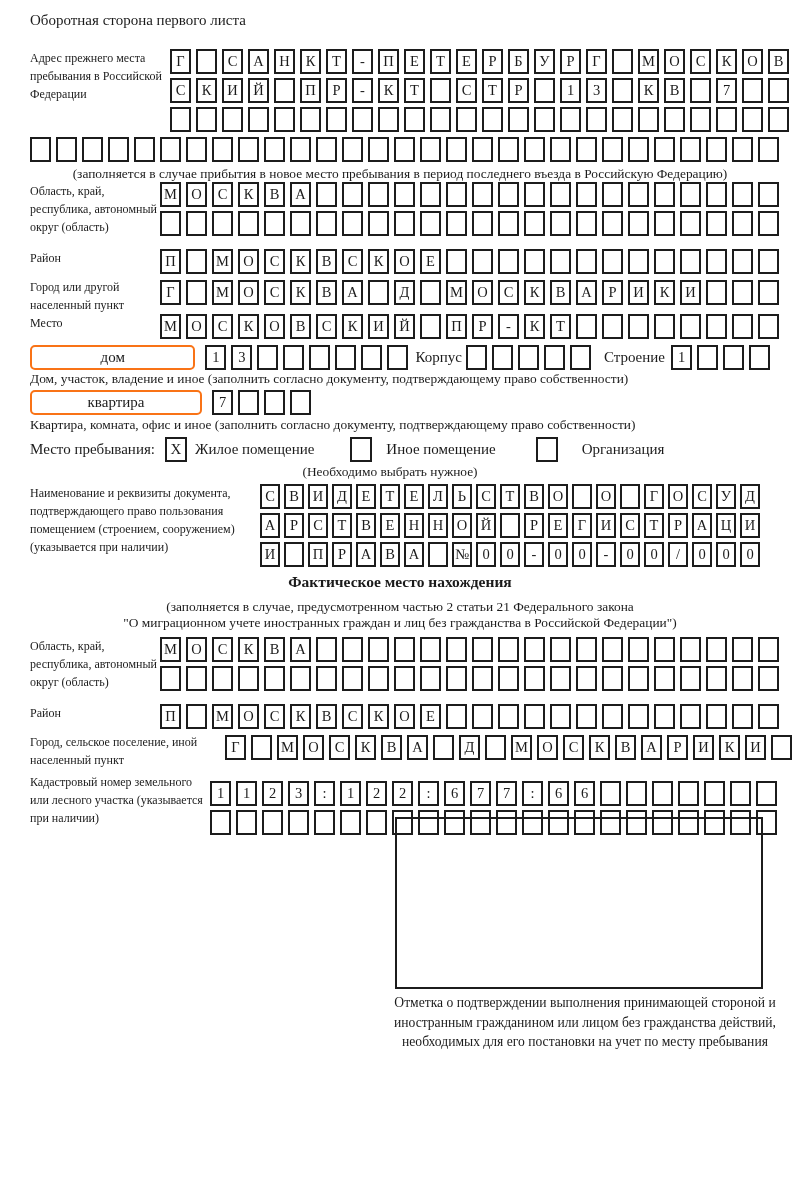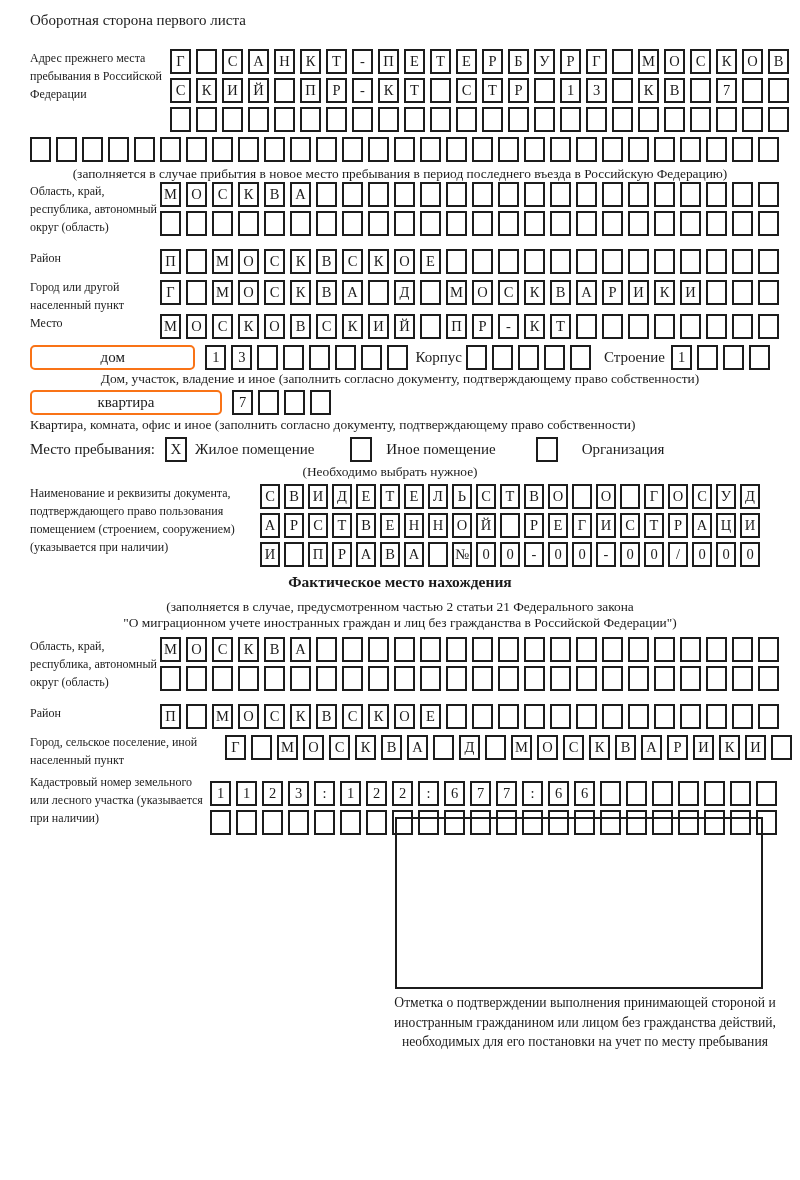--- a/index.html
+++ b/index.html
@@ -102,24 +102,24 @@
   </div>
 
   <div class="inline-row" style="margin-top:2px;">
     <span class="named-box" style="width:168px;">дом</span>
     <span class="grid" style="margin-left:10px; margin-bottom:0;"><span class="cell">1</span><span class="cell">3</span><span class="cell"></span><span class="cell"></span><span class="cell"></span><span class="cell"></span><span class="cell"></span><span class="cell"></span></span>
     <span class="opt-label" style="margin-left:2px;">Корпус</span>
     <span class="grid" style="margin-left:4px; margin-bottom:0;"><span class="cell"></span><span class="cell"></span><span class="cell"></span><span class="cell"></span><span class="cell"></span></span>
     <span class="opt-label" style="margin-left:8px;">Строение</span>
     <span class="grid" style="margin-left:6px; margin-bottom:0;"><span class="cell">1</span><span class="cell"></span><span class="cell"></span><span class="cell"></span></span>
   </div>
-  <div class="note" style="margin-top:1px;text-align:center;">Дом, участок, владение и иное (заполнить согласно документу, подтверждающему право собственности)</div>
+  <div class="note" style="margin-top:1px;">Дом, участок, владение и иное (заполнить согласно документу, подтверждающему право собственности)</div>
 
   <div class="inline-row" style="margin-top:3px;">
-    <span class="named-box" style="width:192px;">квартира</span>
+    <span class="named-box" style="width:172px;">квартира</span>
     <span class="grid" style="margin-left:10px; margin-bottom:0;"><span class="cell">7</span><span class="cell"></span><span class="cell"></span><span class="cell"></span></span>
   </div>
   <div class="note" style="margin-top:2px;">Квартира, комната, офис и иное (заполнить согласно документу, подтверждающему право собственности)</div>
 
   <div class="inline-row" style="margin-top:4px;">
     <span class="opt-label">Место пребывания:</span>
     <span class="checkbox" style="margin-left:10px;">X</span>
     <span class="opt-label" style="margin-left:8px;">Жилое помещение</span>
     <span class="checkbox" style="margin-left:36px;"></span>
     <span class="opt-label" style="margin-left:14px;">Иное помещение</span>

